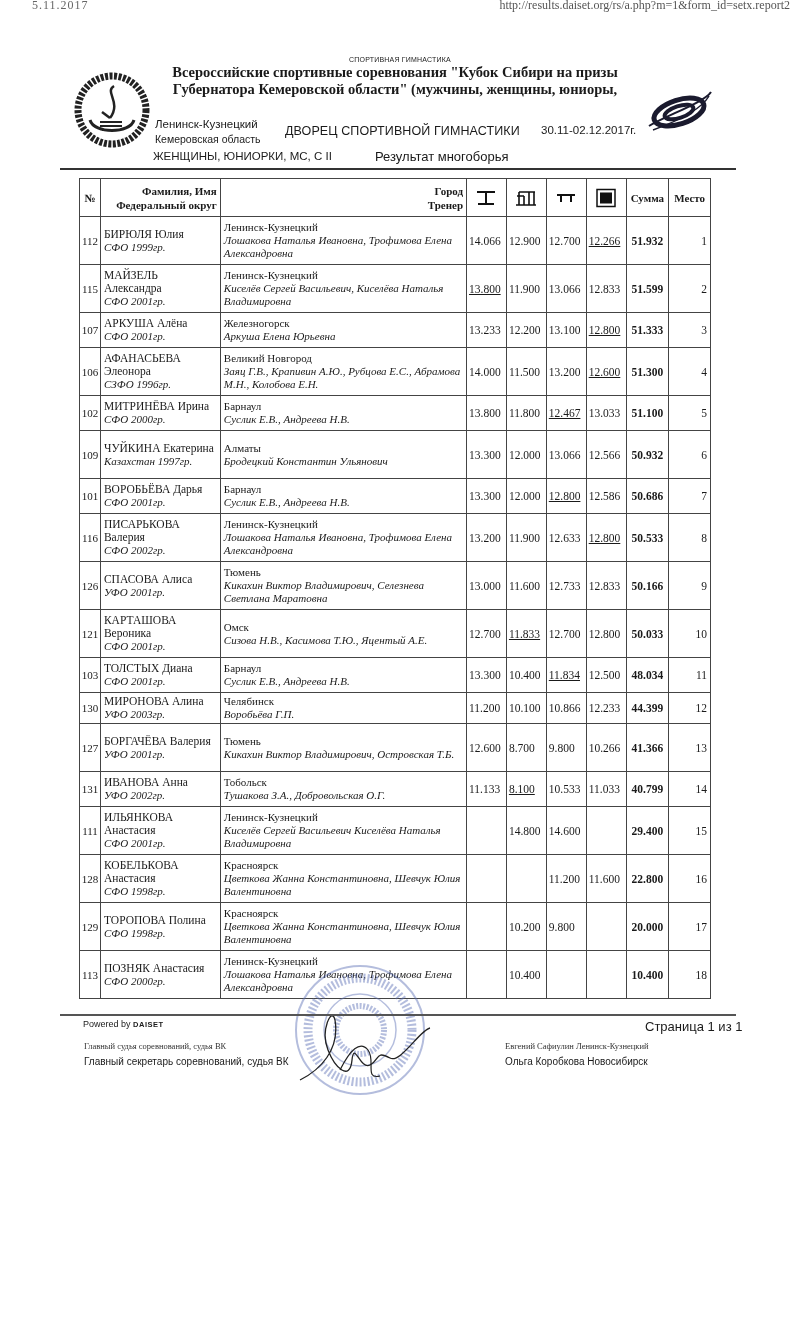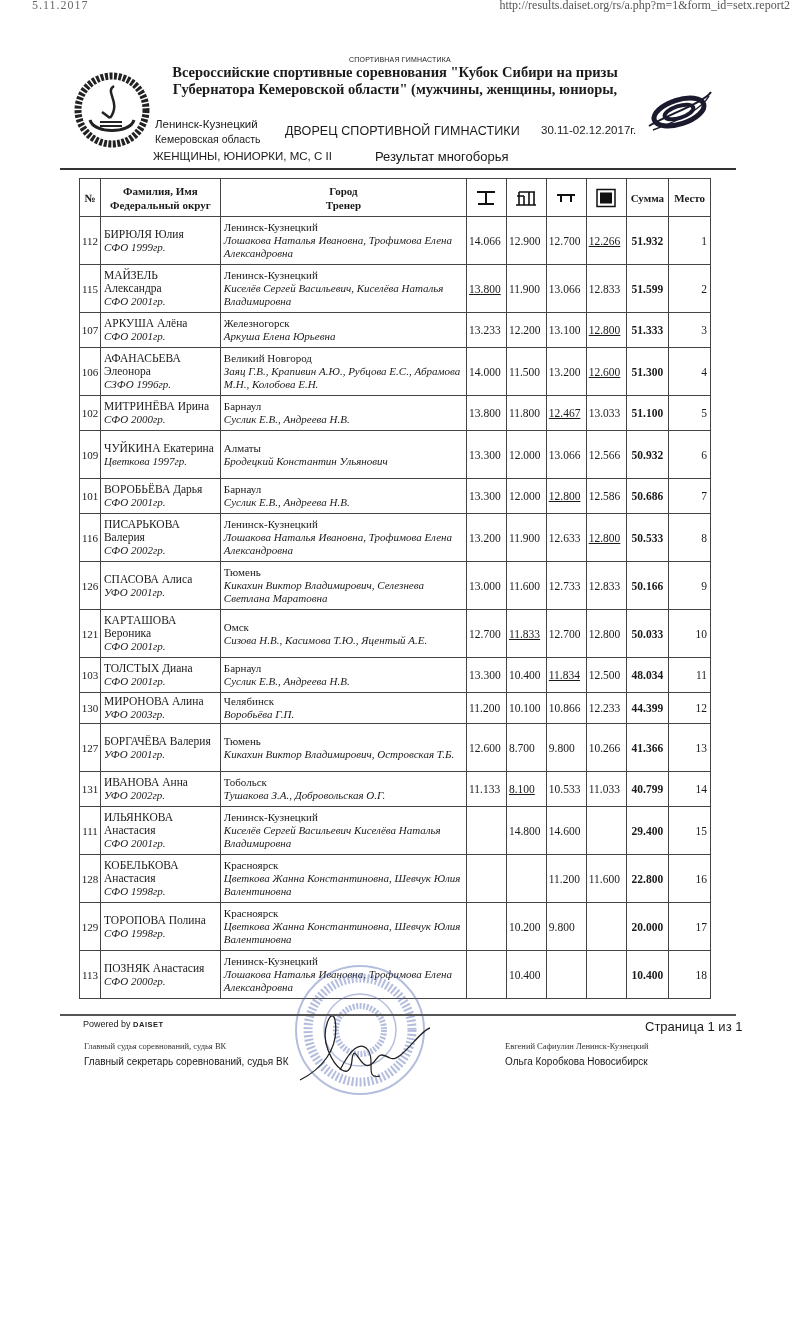--- a/index.html
+++ b/index.html
@@ -13,21 +13,21 @@
   .logo-right { position: absolute; left: 645px; top: 86px; width: 68px; height: 48px; }
   .city { position: absolute; left: 155px; top: 117px; font-family: "Liberation Sans", sans-serif; font-size: 11.5px; line-height: 15px; }
   .region { font-size: 10.5px; }
   .venue { position: absolute; left: 285px; top: 124px; font-family: "Liberation Sans", sans-serif; font-size: 12.5px; letter-spacing: 0.1px; }
   .dates { position: absolute; left: 541px; top: 124px; font-family: "Liberation Sans", sans-serif; font-size: 11.5px; }
   .category { position: absolute; left: 153px; top: 150px; font-family: "Liberation Sans", sans-serif; font-size: 11.5px; }
   .result-type { position: absolute; left: 343px; top: 149px; font-family: "Liberation Sans", sans-serif; font-size: 13px; margin-left: 32px; }
   .rule { position: absolute; left: 60px; top: 168px; width: 676px; height: 2px; background: #333; }
   table.results { position: absolute; left: 79px; top: 178px; width: 632px; border-collapse: collapse; font-size: 11.5px; }
   table.results td, table.results th { border: 1px solid #444; vertical-align: middle; }
-  table.results th { font-weight: bold; font-size: 11px; text-align: center; padding: 2px 3px; height: 38px; line-height: 14px; }
+  table.results th { font-weight: bold; font-size: 11px; text-align: right; padding: 2px 3px; height: 38px; line-height: 14px; }
   th.num-h { width: 21px; text-align: center !important; }
   th.name-h { width: 121px; }
   th.city-h { width: 251px; }
   th.app-h { width: 40px; text-align: center !important; padding: 0 !important; }
   th.sum-h { width: 42px; text-align: center !important; padding: 0 1px !important; margin-left: 20px; }
   th.place-h { width: 42px; text-align: center !important; padding: 0 1px !important; }
   td.num { text-align: center; font-size: 11px; padding: 0 1px; }
   td.name { padding: 2px 3px; line-height: 13px; font-size: 11.5px; }
   td.name .region { font-style: italic; font-size: 11px; }
   td.coach { padding: 2px 3px; line-height: 13px; }
@@ -214,21 +214,21 @@
         <td class="score"><span>11.800</span></td>
         <td class="score u"><span>12.467</span></td>
         <td class="score"><span>13.033</span></td>
         <td class="sum"><span>51.100</span></td>
         <td class="place"><span>5</span></td>
       </tr>
       <tr style="height: 48px;">
         <td class="num"><span>109</span></td>
         <td class="name">
           <div>ЧУЙКИНА Екатерина</div>
-          <div class="region">Цветкова  1997гр.</div>
+          <div class="region">Казахстан  1997гр.</div>
         </td>
         <td class="coach">
           <div class="c-city">Алматы</div>
           <div class="c-coach">Бродецкий Константин Ульянович</div>
         </td>
         <td class="score"><span>13.300</span></td>
         <td class="score"><span>12.000</span></td>
         <td class="score"><span>13.066</span></td>
         <td class="score"><span>12.566</span></td>
         <td class="sum"><span>50.932</span></td>

